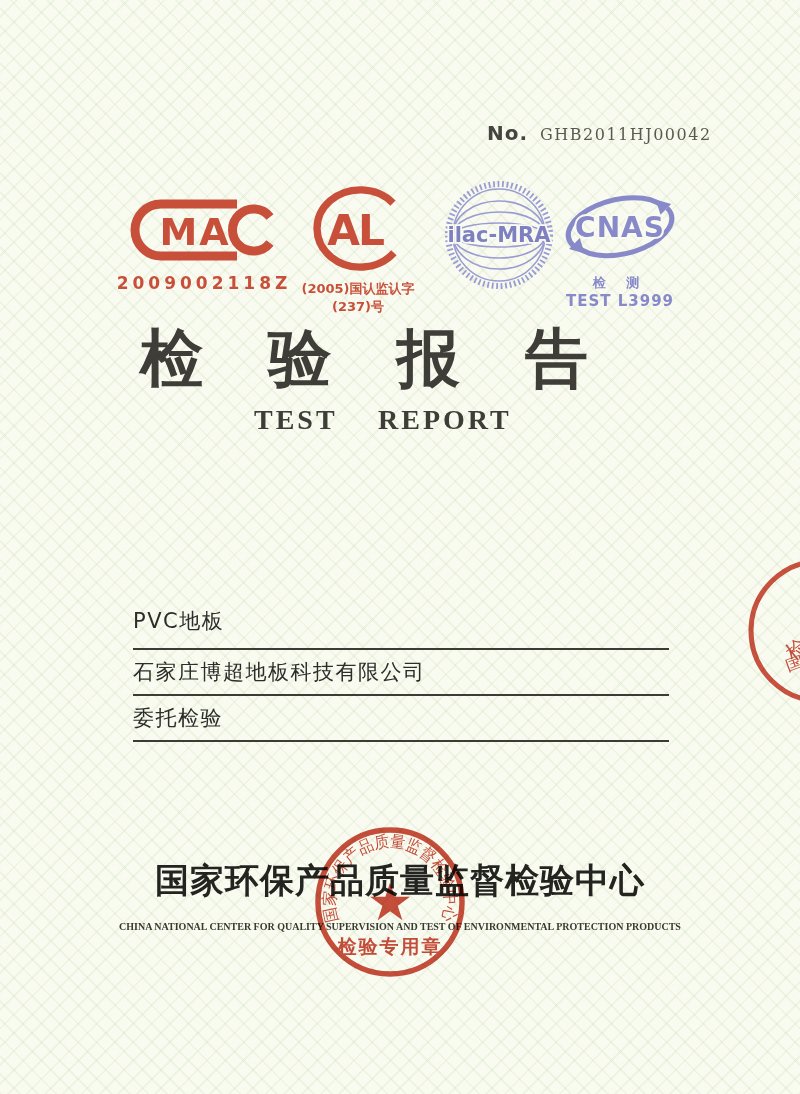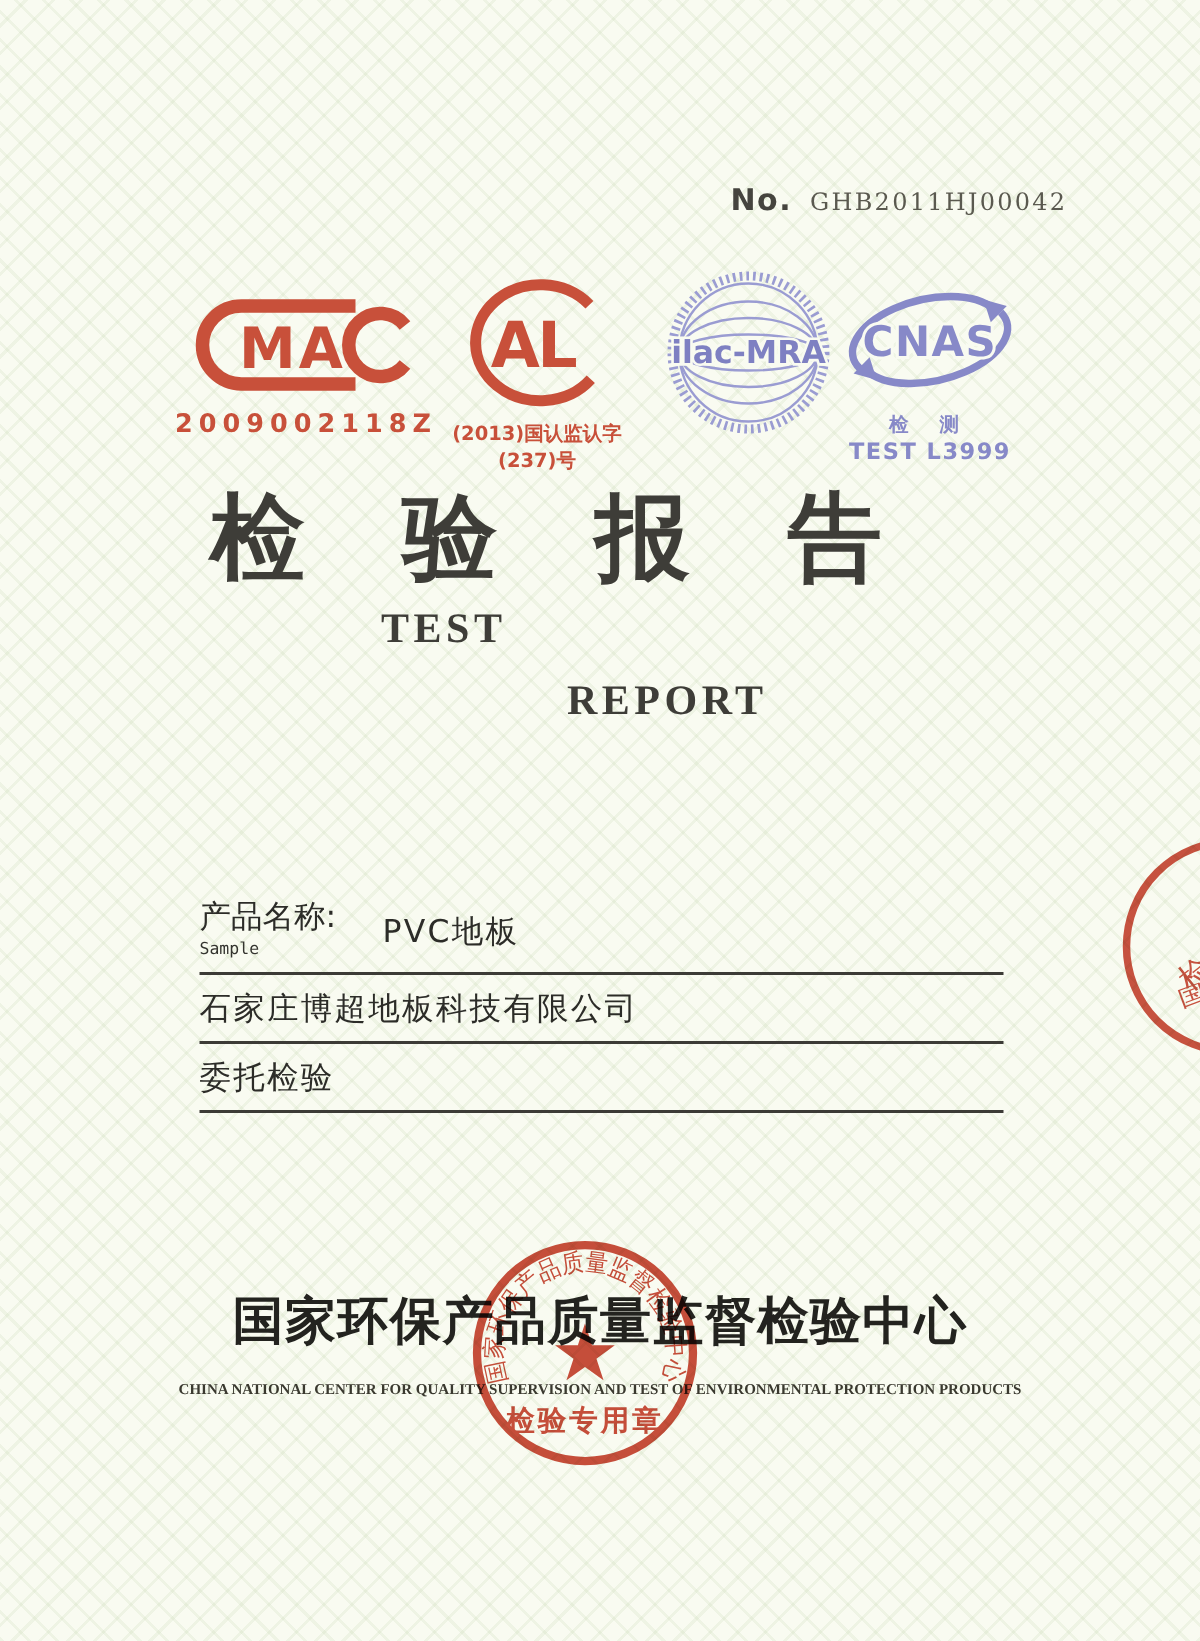--- a/index.html
+++ b/index.html
@@ -25,21 +25,21 @@
   .logo-ilac { position:absolute; left:444px; top:180px; width:112px; }
   .logo-cnas { position:absolute; left:560px; top:184px; width:120px; text-align:center; }
   .cnas-cn   { margin-top:2px; color:#8789c8; font-size:13px; letter-spacing:8px; font-weight:600; }
   .cnas-code { color:#8789c8; font-size:15px; font-weight:bold; letter-spacing:1px; }
 
   
   .title { position:absolute; left:140px; top:326px; width:448px; height:108px; }
   .title-cn { display:flex; justify-content:space-between; font-size:63px; font-weight:bold; color:#3e3d38; line-height:1.05; }
   .title-en { position:absolute; top:78px; font-family:"Liberation Serif", serif; font-weight:bold; font-size:28px; letter-spacing:3px; color:#3e3d38; }
   .title-en.test   { left:114px; }
-  .title-en.report { left:238px;margin-top:48px; }
+  .title-en.report { left:238px; }
 
   
   .form { position:absolute; left:133px; top:593px; width:536px; }
   .frow { display:flex; border-bottom:2px solid #3c3b36; }
   .frow1 { height:57px; } .frow2 { height:46px; } .frow3 { height:46px; }
   .flabel { width:122px; }
   .flabel .cn { font-size:21px; color:#2c2c28; padding-top:4px; white-space:nowrap; }
   .flabel .en { font-family:"DejaVu Sans Mono", monospace; font-size:11px; color:#34342f; margin-top:1px; white-space:nowrap; }
   .fvalue { flex:1; font-size:21px; color:#2c2c28; letter-spacing:1.5px; display:flex; align-items:center; }
 
@@ -74,21 +74,21 @@
       <text x="66" y="47" text-anchor="middle" font-size="38" font-weight="bold" letter-spacing="2" fill="#c8503a">MA</text>
     </svg>
     <div class="cma-number">2009002118Z</div>
   </div>
 
   <div class="logo-cal">
     <svg width="126" height="92" viewBox="0 0 130 100">
       <path d="M 103,23 A 47,42 0 1 0 104,77" fill="none" stroke="#c8503a" stroke-width="8"></path>
       <text x="62" y="68" text-anchor="middle" font-size="46" font-weight="bold" letter-spacing="-2" fill="#c8503a">AL</text>
     </svg>
-    <div class="cal-caption">(2013)国认监认字(237)号</div>
+    <div class="cal-caption">(2005)国认监认字(237)号</div>
   </div>
 
   <div class="logo-ilac">
     <svg width="110" height="110" viewBox="0 0 110 110">
       <circle cx="55" cy="55" r="51" fill="none" stroke="#9a9cd2" stroke-width="6" stroke-dasharray="1.8 2.7"></circle>
       <ellipse cx="55" cy="55" rx="46" ry="46" fill="none" stroke="#9a9cd2" stroke-width="1.6"></ellipse>
       <ellipse cx="55" cy="55" rx="46" ry="34" fill="none" stroke="#9a9cd2" stroke-width="1.6"></ellipse>
       <ellipse cx="55" cy="55" rx="46" ry="23" fill="none" stroke="#9a9cd2" stroke-width="1.6"></ellipse>
       <ellipse cx="55" cy="55" rx="46" ry="12" fill="none" stroke="#9a9cd2" stroke-width="1.6"></ellipse>
       <text x="55" y="62" text-anchor="middle" font-size="21" font-weight="bold" fill="#7e80c2" style="paint-order:stroke; stroke:#f9fbf1; stroke-width:3.5px;">ilac-MRA</text>
@@ -115,24 +115,20 @@
       <span>验</span>
       <span>报</span>
       <span>告</span>
     </div>
     <span class="title-en test">TEST</span>
     <span class="title-en report">REPORT</span>
   </div>
 
   <div class="form">
     <div class="frow frow1">
-      <div class="flabel">
-        <div class="cn">产品名称:</div>
-        <div class="en">Sample</div>
-      </div>
       <div class="fvalue">PVC地板</div>
     </div>
     <div class="frow frow2">
       <div class="fvalue">石家庄博超地板科技有限公司</div>
     </div>
     <div class="frow frow3">
       <div class="fvalue">委托检验</div>
     </div>
   </div>
 

